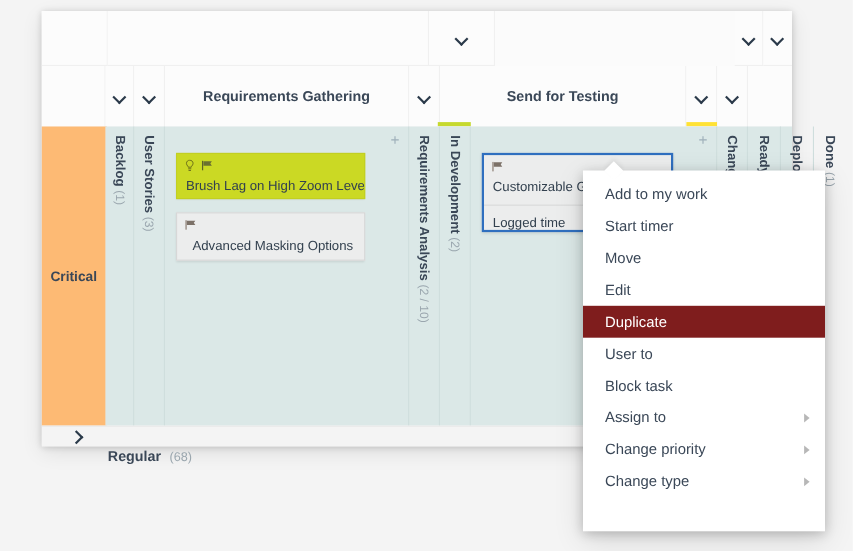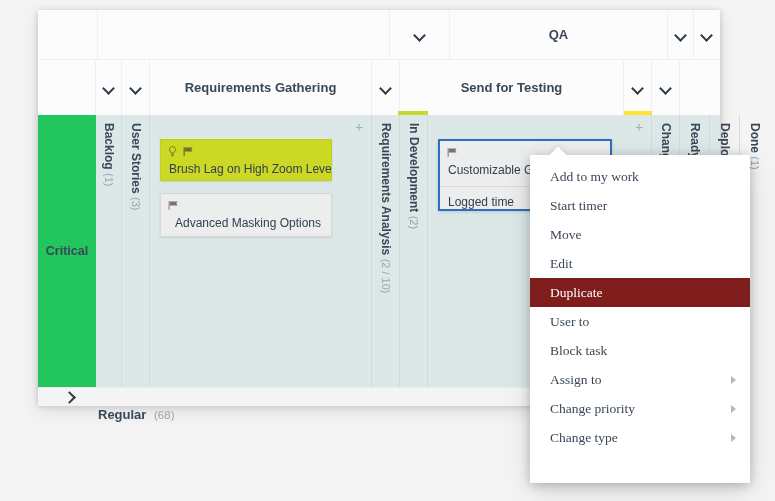--- a/index.html
+++ b/index.html
@@ -68,21 +68,21 @@
   .lane {
     position: absolute;
     left: 0; top: 105px;
     width: 682px; height: 272px;
     background: #f4f4f4;
   }
   .lane-label {
     position: absolute;
     left: 0; top: 0;
     width: 58px; height: 272px;
-    background: #22c55e;
+    background: #fdba74;
     border-right: 1px solid #e6e6e6;
     display: flex; align-items: center; justify-content: center;
   }
   .lane-label span {
     font-size: 12.5px; color: #3a4757; font-weight: bold;
   }
   .lane-body {
     position: absolute;
     left: 58px; top: 0;
     width: 624px; height: 272px;
@@ -206,21 +206,21 @@
     z-index: 50;
   }
   .ctx-notch {
     position: absolute;
     left: 22px; top: -6px;
     width: 12px; height: 12px;
     background: #ffffff;
     transform: rotate(45deg);
     box-shadow: -2px -2px 4px rgba(0,0,0,0.06);
   }
-  .ctx-list { position: absolute; left: 0; top: 7px; width: 220px; font-family: Liberation Serif, serif; }
+  .ctx-list { position: absolute; left: 0; top: 7px; width: 220px; }
   .ctx-item {
     position: relative;
     height: 29px;
     line-height: 29px;
     padding-left: 20px;
     font-size: 13.5px;
     color: #3a4757;
     white-space: nowrap;
   }
   .ctx-item.sel {
@@ -246,23 +246,20 @@
     <div class="hdr">
 
       <div class="hdr-cell" style="left:0px; top:0px; width:60px; height:50px;"></div>
 
       <div class="hdr-cell" style="left:60px; top:0px; width:292px; height:50px;"></div>
 
       <div class="hdr-cell" style="left:352px; top:0px; width:60px; height:50px;">
         <span class="chev"></span>
       </div>
 
-      <div class="hdr-cell" style="left:412px; top:0px; width:218px; height:50px;">
-        <span class="hdr-title">QA</span>
-      </div>
 
       <div class="hdr-cell" style="left:630px; top:0px; width:26px; height:50px;">
         <span class="chev"></span>
       </div>
 
       <div class="hdr-cell" style="left:656px; top:0px; width:26px; height:50px; border-right:none;">
         <span class="chev"></span>
       </div>
 
       <div class="hdr-cell" style="left:0px; top:50px; width:58px; height:55px; border-bottom:none;"></div>

